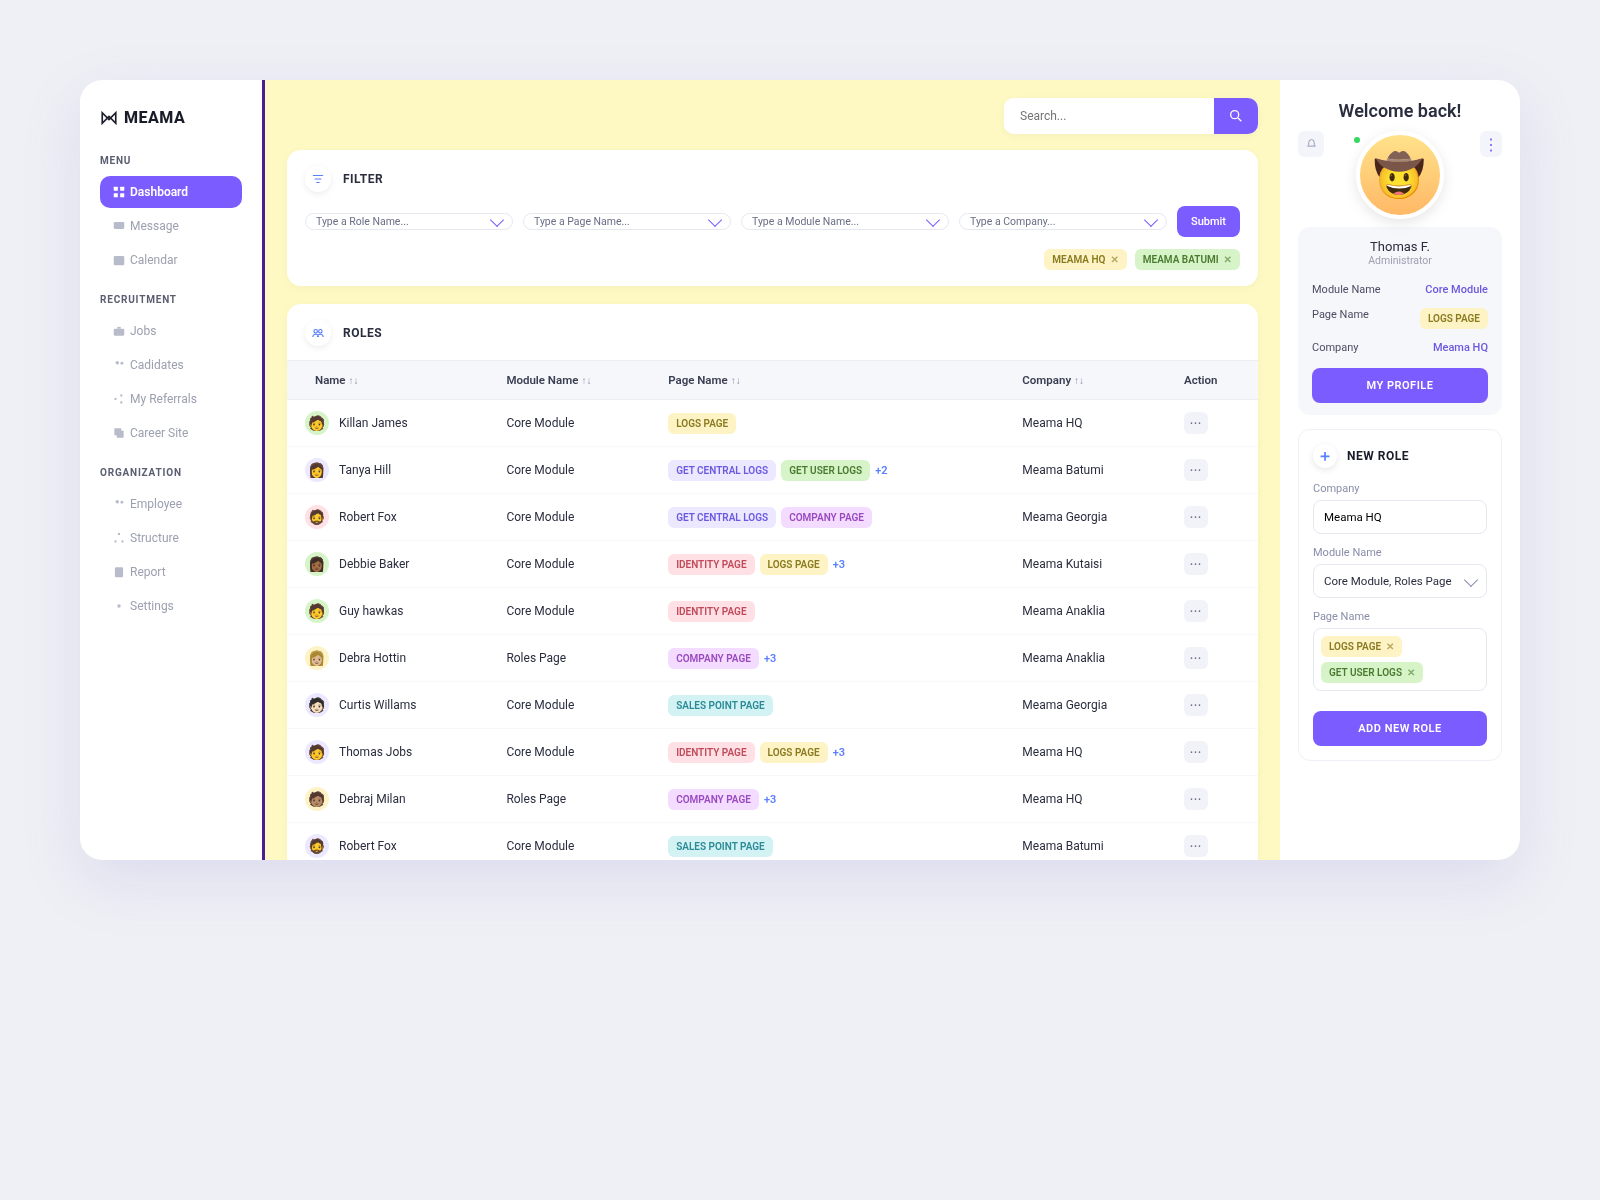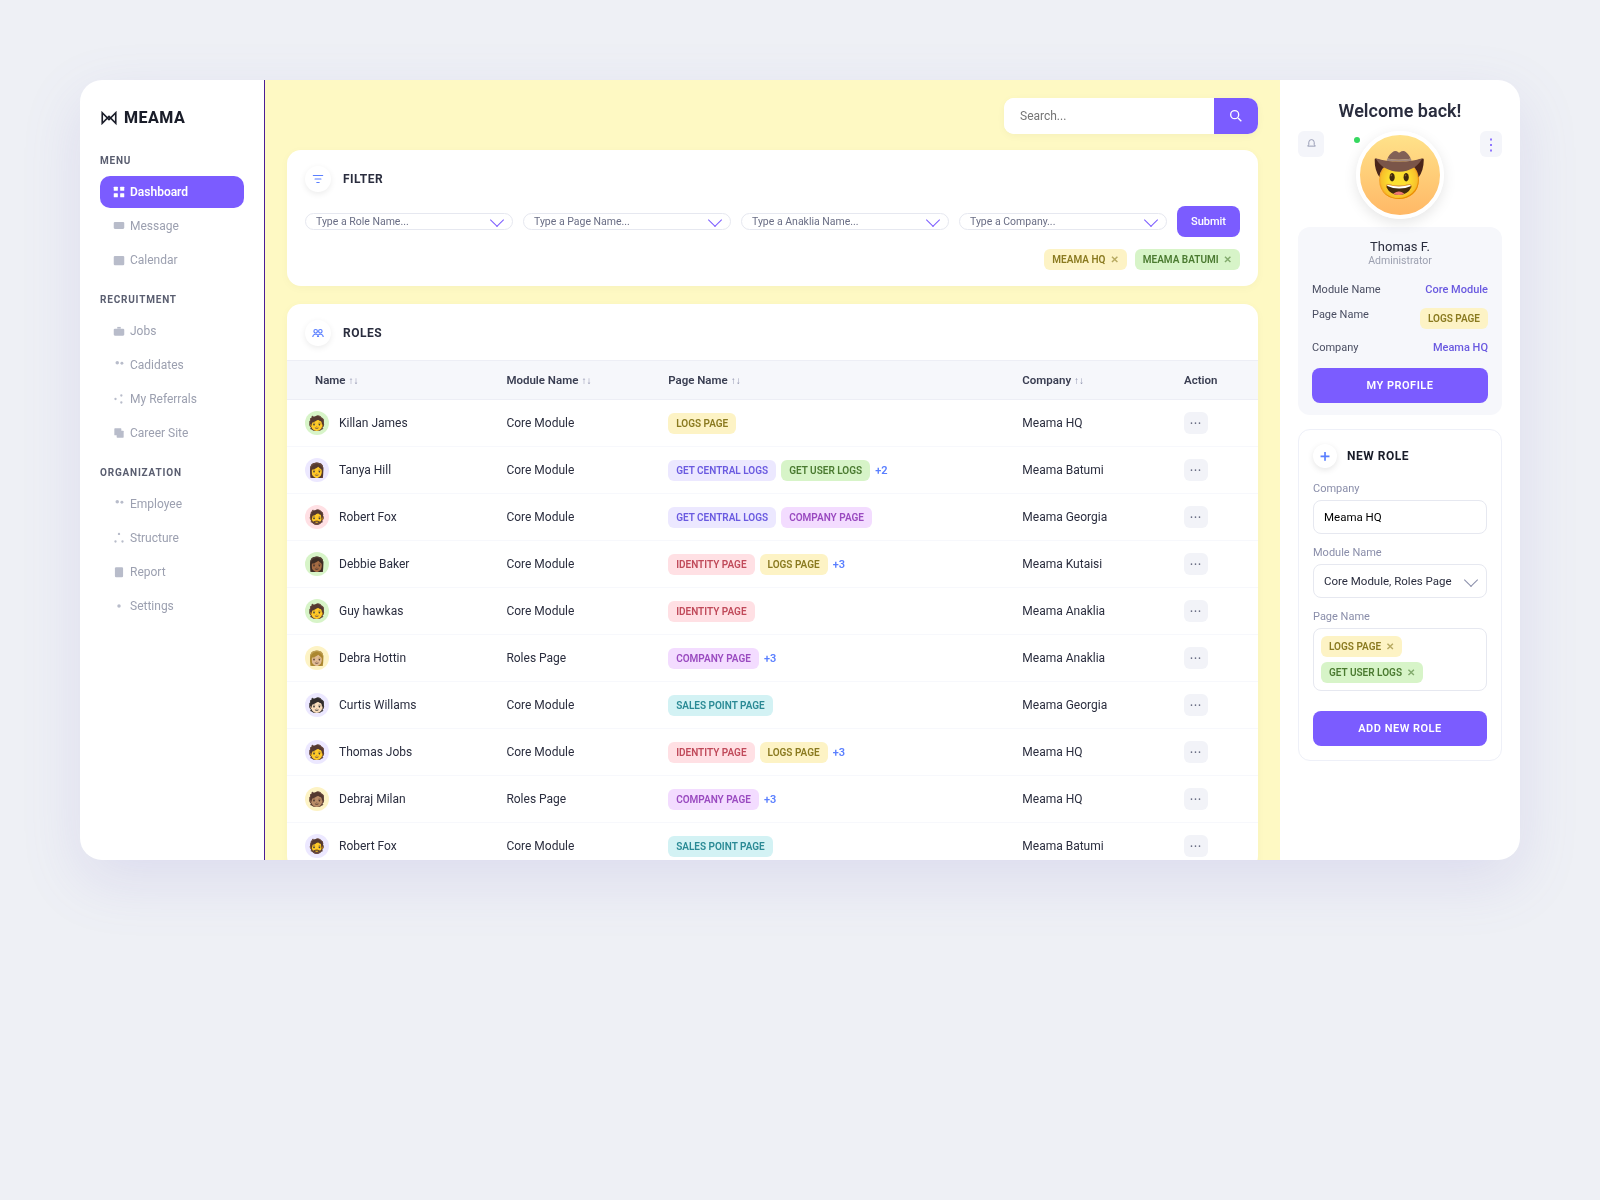--- a/index.html
+++ b/index.html
@@ -1,18 +1,18 @@
 <!DOCTYPE html>
 <html><head>
 <meta charset="utf-8">
 <style>
 *{box-sizing:border-box;margin:0;padding:0;font-family:-apple-system,BlinkMacSystemFont,"Segoe UI",Roboto,sans-serif}
 body{background:#eef0f5;padding:80px;color:#1a1d29}
 .app{background:#fff;border-radius:22px;box-shadow:0 20px 60px rgba(120,110,200,.15);display:flex;height:780px;overflow:hidden}
-.sidebar{width:185px;padding:28px 20px;border-right:1px solid #4c1d95}
+.sidebar{width:185px;padding:28px 20px;border-right:3px solid #4c1d95}
 .logo{display:flex;align-items:center;gap:6px;font-weight:800;font-size:16px;letter-spacing:.5px;margin-bottom:28px}
 .logo svg{width:18px;height:18px}
 .menu-head{font-size:10px;font-weight:700;letter-spacing:.8px;color:#5a5e70;margin:18px 0 10px}
 .menu-item{display:flex;align-items:center;gap:4px;padding:9px 12px;border-radius:10px;font-size:12px;color:#9ca0b0;cursor:pointer;margin-bottom:2px}
 .menu-item.active{background:#7b5cff;color:#fff;font-weight:600}
 .menu-item .ico{width:14px;height:14px;display:flex;align-items:center;justify-content:center}
 .main{flex:1;background:#fef9c3;padding:18px 22px;overflow:auto}
 .searchbar{display:flex;justify-content:flex-end;margin-bottom:16px}
 .search{display:flex;background:#fff;border-radius:10px;box-shadow:0 2px 8px rgba(0,0,0,.04);overflow:hidden}
 .search input{border:0;padding:11px 16px;width:210px;font-size:12px;outline:none}
@@ -214,21 +214,21 @@
       <div class="filter-row">
         <div class="combo">
             <span>Type a Role Name...</span>
             <span class="chevdown pr"></span>
           </div>
         <div class="combo">
             <span>Type a Page Name...</span>
             <span class="chevdown pr"></span>
           </div>
         <div class="combo">
-            <span>Type a Anaklia Name...</span>
+            <span>Type a Module Name...</span>
             <span class="chevdown pr"></span>
           </div>
         <div class="combo">
             <span>Type a Company...</span>
             <span class="chevdown pr"></span>
           </div>
         <button class="btn-primary">Submit</button>
       </div>
       <div class="filter-chips" id="filter-chips">
           <span class="chip yellow">

